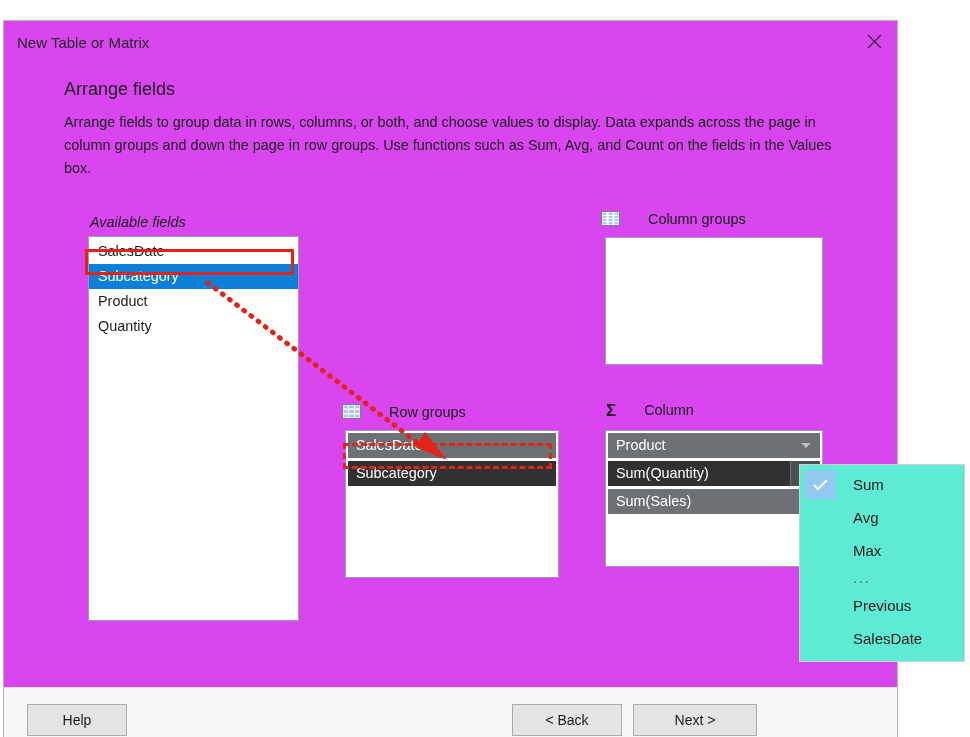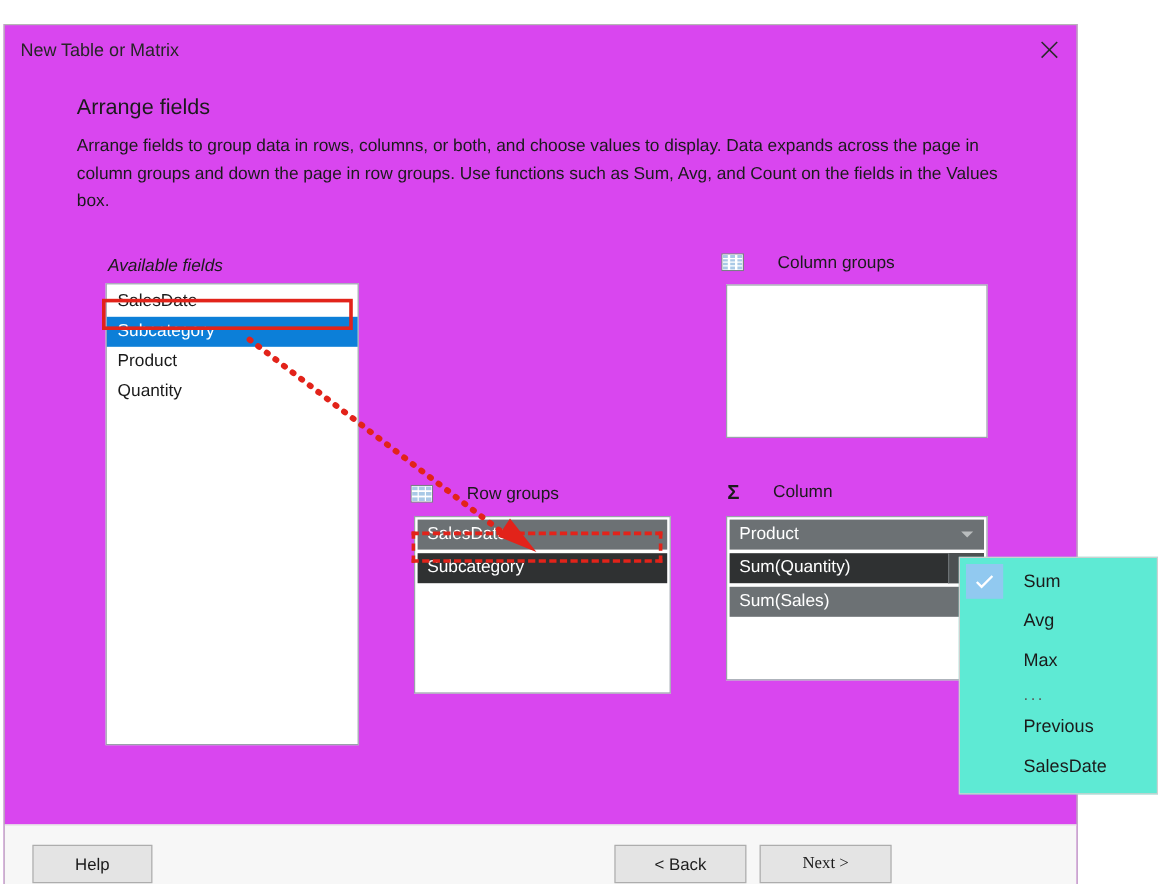--- a/index.html
+++ b/index.html
@@ -225,21 +225,21 @@
     border: 1px solid #adadad;
     box-sizing: border-box;
     font-size: 14px;
     font-family: "Liberation Sans", sans-serif;
     color: #1b1b1b;
     cursor: pointer;
     padding: 0;
   }
   #help-button   { left: 23px;  width: 100px; }
   #back-button   { left: 508px; width: 110px; }
-  #next-button   { left: 629px; width: 110px; font-family: Liberation Serif, serif; }
+  #next-button   { left: 629px; width: 124px; }
   #cancel-button { left: 750px; width: 118px; margin-top: 44px; }
 
   
   #agg-menu {
     position: absolute;
     left: 799px;
     top: 464px;
     width: 166px;
     background: #5eead4;
     border: 1px solid #cfcfcf;

